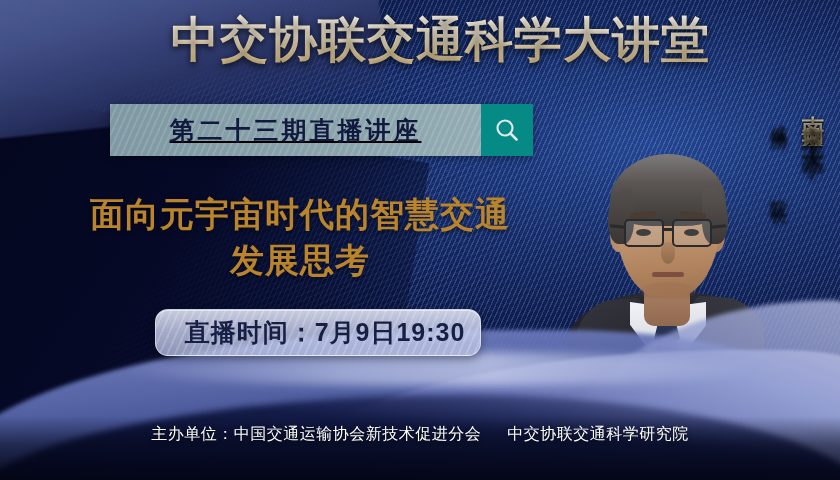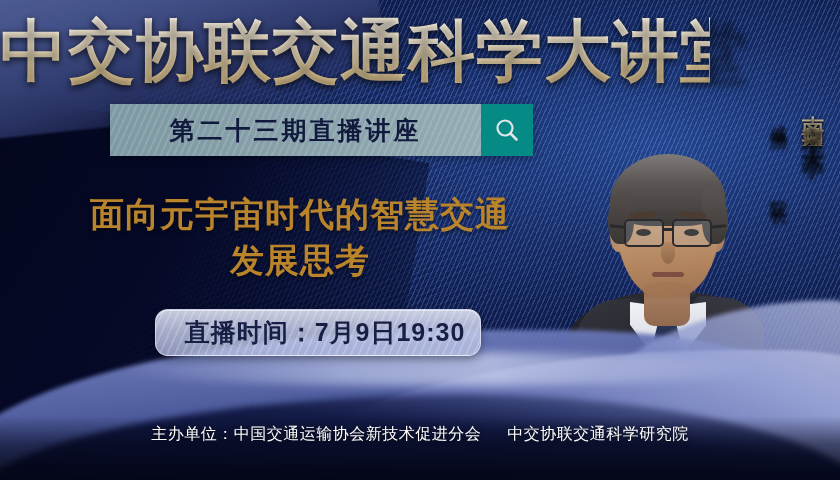--- a/index.html
+++ b/index.html
@@ -102,22 +102,22 @@
     opacity:.7;
   }
   .bottom-dark {
     position:absolute; left:0; bottom:0; width:840px; height:64px;
     background:linear-gradient(180deg,rgba(4,7,24,0) 0%,rgba(4,7,24,.55) 45%,rgba(3,5,20,.88) 100%);
   }
 
   
   .main-title {
     position:absolute; left:0; top:14px; width:710px;
-    text-align:left;
-    font-size:67px;
+    text-align:right;
+    font-size:48px;
     font-weight:bold;
     letter-spacing:1px;
     line-height:1.1;
     background:linear-gradient(180deg,#fdf6e6 0%,#f6e9ce 42%,#e8d2a4 70%,#d9bd86 100%);
     -webkit-background-clip:text;
     background-clip:text;
     color:transparent;
     -webkit-text-fill-color:transparent;
     text-shadow:0 2px 6px rgba(0,0,0,.35);
     filter:drop-shadow(0 2px 3px rgba(0,0,0,.45));
@@ -130,20 +130,21 @@
     width:423px; height:52px;
     display:flex; align-items:stretch;
     box-shadow:0 2px 8px rgba(0,0,0,.35);
   }
   .subtitle-bar .label {
     flex:1;
     position:relative;
     background:linear-gradient(90deg,#7e99a3 0%,#88a1aa 50%,#93abb3 100%);
     display:flex; align-items:center; justify-content:center;
     overflow:hidden;
+    text-decoration:underline;
   }
   .subtitle-bar .label::before {
     content:"";
     position:absolute; inset:0;
     background-image:repeating-linear-gradient(
       -66deg,
       rgba(255,255,255,0.00) 0px,
       rgba(255,255,255,0.00) 4px,
       rgba(255,255,255,0.12) 4px,
       rgba(255,255,255,0.12) 6px);

